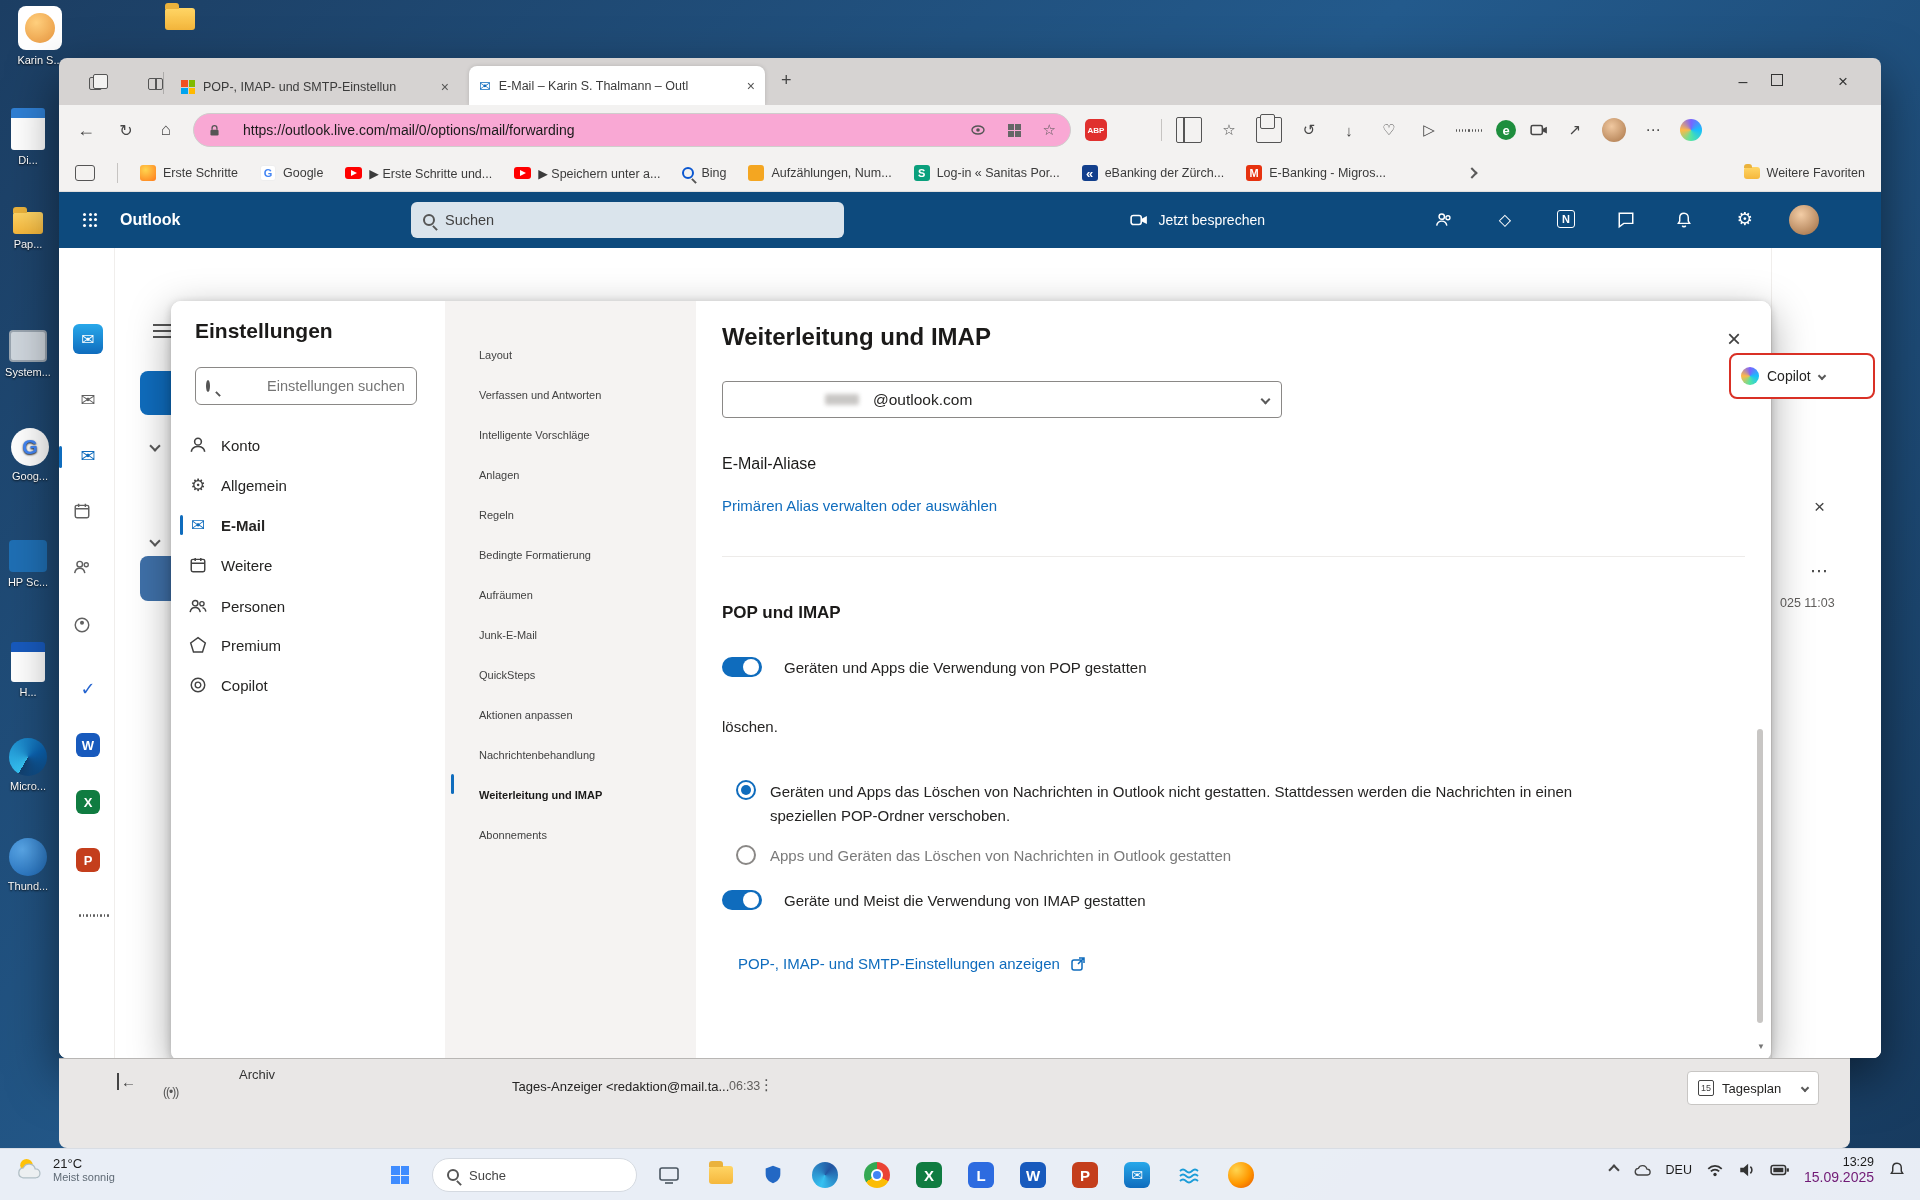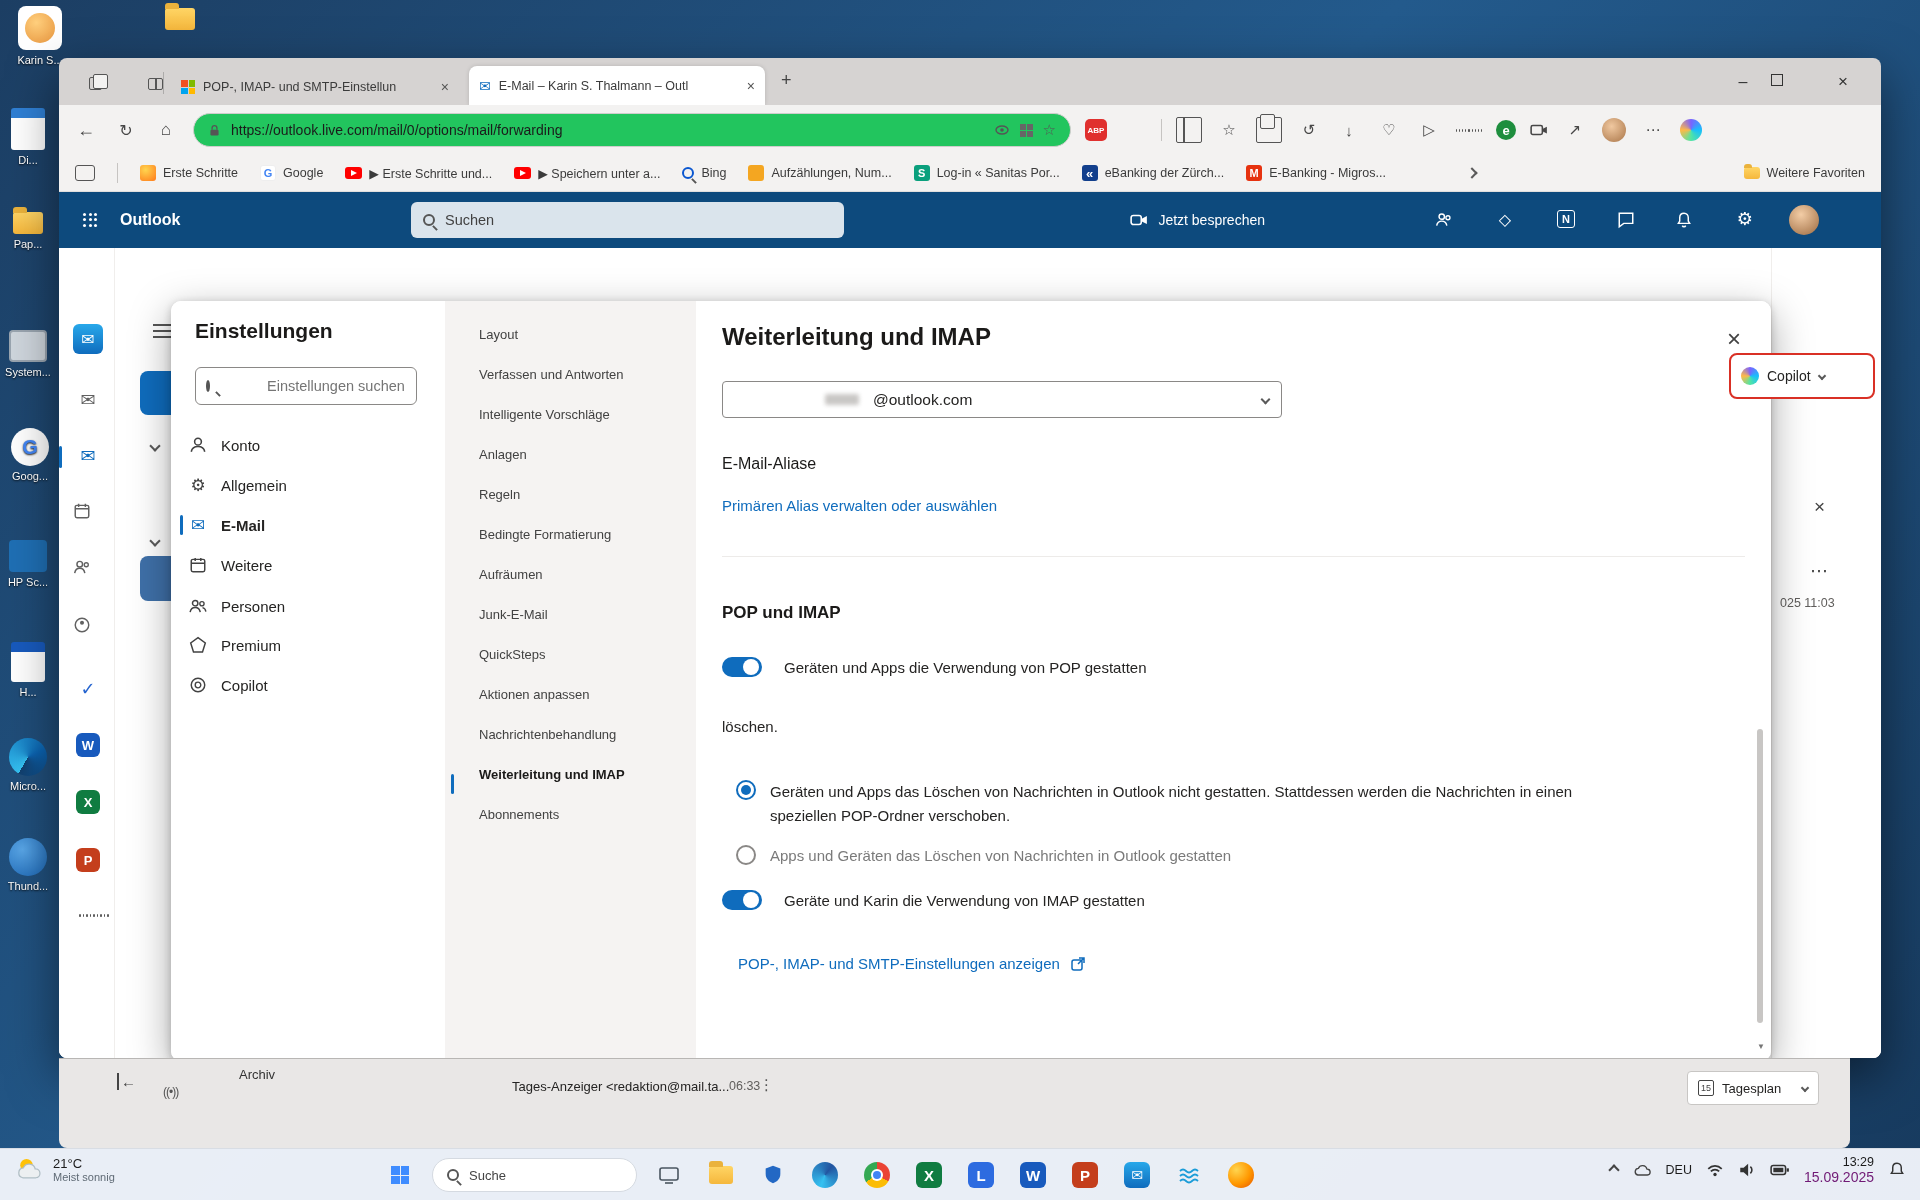--- a/index.html
+++ b/index.html
@@ -40,40 +40,40 @@
   .radio{width:20px;height:20px;border-radius:50%;border:2px solid var(--accent);position:relative;flex:none;background:#fff}
   .radio::after{content:"";position:absolute;inset:3px;border-radius:50%;background:var(--accent)}
   .radio.off{border-color:#8a8886}.radio.off::after{display:none}
 
   
   .bwin{left:59px;top:58px;width:1822px;height:1000px;border-radius:8px;background:#d6d3d2;
     box-shadow:0 18px 50px rgba(0,0,0,.5);overflow:hidden}
   .tab{height:36px;border-radius:8px 8px 0 0;display:flex;align-items:center;gap:8px;padding:0 10px;font-size:12.5px;color:#3b3b3b}
   .tab .x{margin-left:auto;color:#555;font-size:14px}
   .toolbar{left:0;top:47px;width:100%;height:50px;background:#f3f2f1;display:flex;align-items:center;gap:14px;padding:0 14px}
-  .urlpill{flex:none;width:878px;height:34px;background:#22c55e;border:1px solid #cfcdcc;border-radius:17px;display:flex;align-items:center;gap:10px;padding:0 14px;font-size:14px;color:#1b1b1b}
+  .urlpill{flex:none;width:878px;height:34px;background:#f9a8d4;border:1px solid #cfcdcc;border-radius:17px;display:flex;align-items:center;gap:22px;padding:0 14px;font-size:14px;color:#1b1b1b}
   .tbi{width:26px;height:26px;display:inline-flex;align-items:center;justify-content:center;color:#474747;font-size:15px;flex:none}
   .favbar{left:0;top:97px;width:100%;height:37px;background:#f3f2f1;border-bottom:1px solid #e1dfdd;display:flex;align-items:center;gap:22px;padding:0 16px;font-size:12.5px;color:#3b3b3b}
   .fav{display:flex;align-items:center;gap:7px;white-space:nowrap}
   .favicon{width:16px;height:16px;border-radius:3px;display:inline-flex;align-items:center;justify-content:center;font-size:11px;font-weight:bold;color:#fff;flex:none}
 
   
   .ohdr{left:0;top:134px;width:100%;height:56px;background:var(--hdr);display:flex;align-items:center;color:#fff}
   .appa{left:0;top:190px;width:100%;height:810px;background:#fff;overflow:hidden}
   .rail-i{position:absolute;left:14px;width:30px;height:30px;display:flex;align-items:center;justify-content:center;font-size:18px;color:#616161}
   .tile{border-radius:6px;color:#fff;font-weight:bold;display:flex;align-items:center;justify-content:center}
 
   
   .dlg{left:112px;top:53px;width:1600px;height:760px;background:#fff;border-radius:10px;overflow:hidden;
     box-shadow:0 12px 40px rgba(0,0,0,.35),0 2px 8px rgba(0,0,0,.2);z-index:40}
   .col1{position:absolute;left:0;top:0;width:274px;height:100%;background:#fff}
   .col2{position:absolute;left:274px;top:0;width:251px;height:100%;background:#f5f3f2}
   .pnl{position:absolute;left:525px;top:0;width:1075px;height:100%;background:#fff}
   .cat{position:absolute;left:18px;width:240px;height:36px;display:flex;align-items:center;gap:14px;font-size:15px;color:var(--ink);border-radius:4px}
-  .sec{position:absolute;left:18px;width:220px;height:34px;display:flex;align-items:flex-start;font-size:13px;color:#424242;padding-left:16px}
+  .sec{position:absolute;left:18px;width:220px;height:34px;display:flex;align-items:flex-end;font-size:11px;color:#424242;padding-left:16px}
   .selbar{position:absolute;width:3px;height:20px;border-radius:2px;background:var(--accent)}
   .svgi{width:18px;height:18px;flex:none}
   a.lnk{color:var(--accent);text-decoration:none}
 
   
   .tb{left:0;top:1148px;width:1920px;height:52px;background:rgba(241,245,251,.96);border-top:1px solid #d8dde4}
   .tbic{width:40px;height:40px;border-radius:6px;display:flex;align-items:center;justify-content:center}
   .atile{width:26px;height:26px;border-radius:6px;display:flex;align-items:center;justify-content:center;color:#fff;font-weight:bold;font-size:15px}
   .deskico{position:absolute;width:76px;display:flex;flex-direction:column;align-items:center;gap:4px;color:#fff;font-size:11px;text-shadow:0 1px 2px rgba(0,0,0,.9)}
 </style>
@@ -518,21 +518,21 @@
           <div class="abs" style="left:40px;top:479px;display:flex;gap:14px">
             <span class="radio"></span>
             <div style="font-size:15px;color:var(--ink);line-height:24px">
               <div>Geräten und Apps das Löschen von Nachrichten in Outlook nicht gestatten. Stattdessen werden die Nachrichten in einen</div>
               <div>speziellen POP-Ordner verschoben.</div>
             </div>
           </div>
 
           <div class="abs flex" style="left:26px;top:589px;gap:22px">
             <span class="tgl"></span>
-            <span style="font-size:15px;color:var(--ink)">Geräte und Karin die Verwendung von IMAP gestatten</span>
+            <span style="font-size:15px;color:var(--ink)">Geräte und Meist die Verwendung von IMAP gestatten</span>
           </div>
 
           <div class="abs flex" style="left:42px;top:654px;gap:10px">
             <a class="lnk" style="font-size:15px" href="#">POP-, IMAP- und SMTP-Einstellungen anzeigen</a>
             <svg class="svgi" style="width:16px;height:16px" viewBox="0 0 16 16">
                 <rect x="2" y="4" width="10" height="10" rx="2" fill="none" stroke="#0f6cbd" stroke-width="1.5"></rect>
                 <path d="M9 2h5v5M14 2L8 8" fill="none" stroke="#0f6cbd" stroke-width="1.5"></path>
               </svg>
           </div>
 

